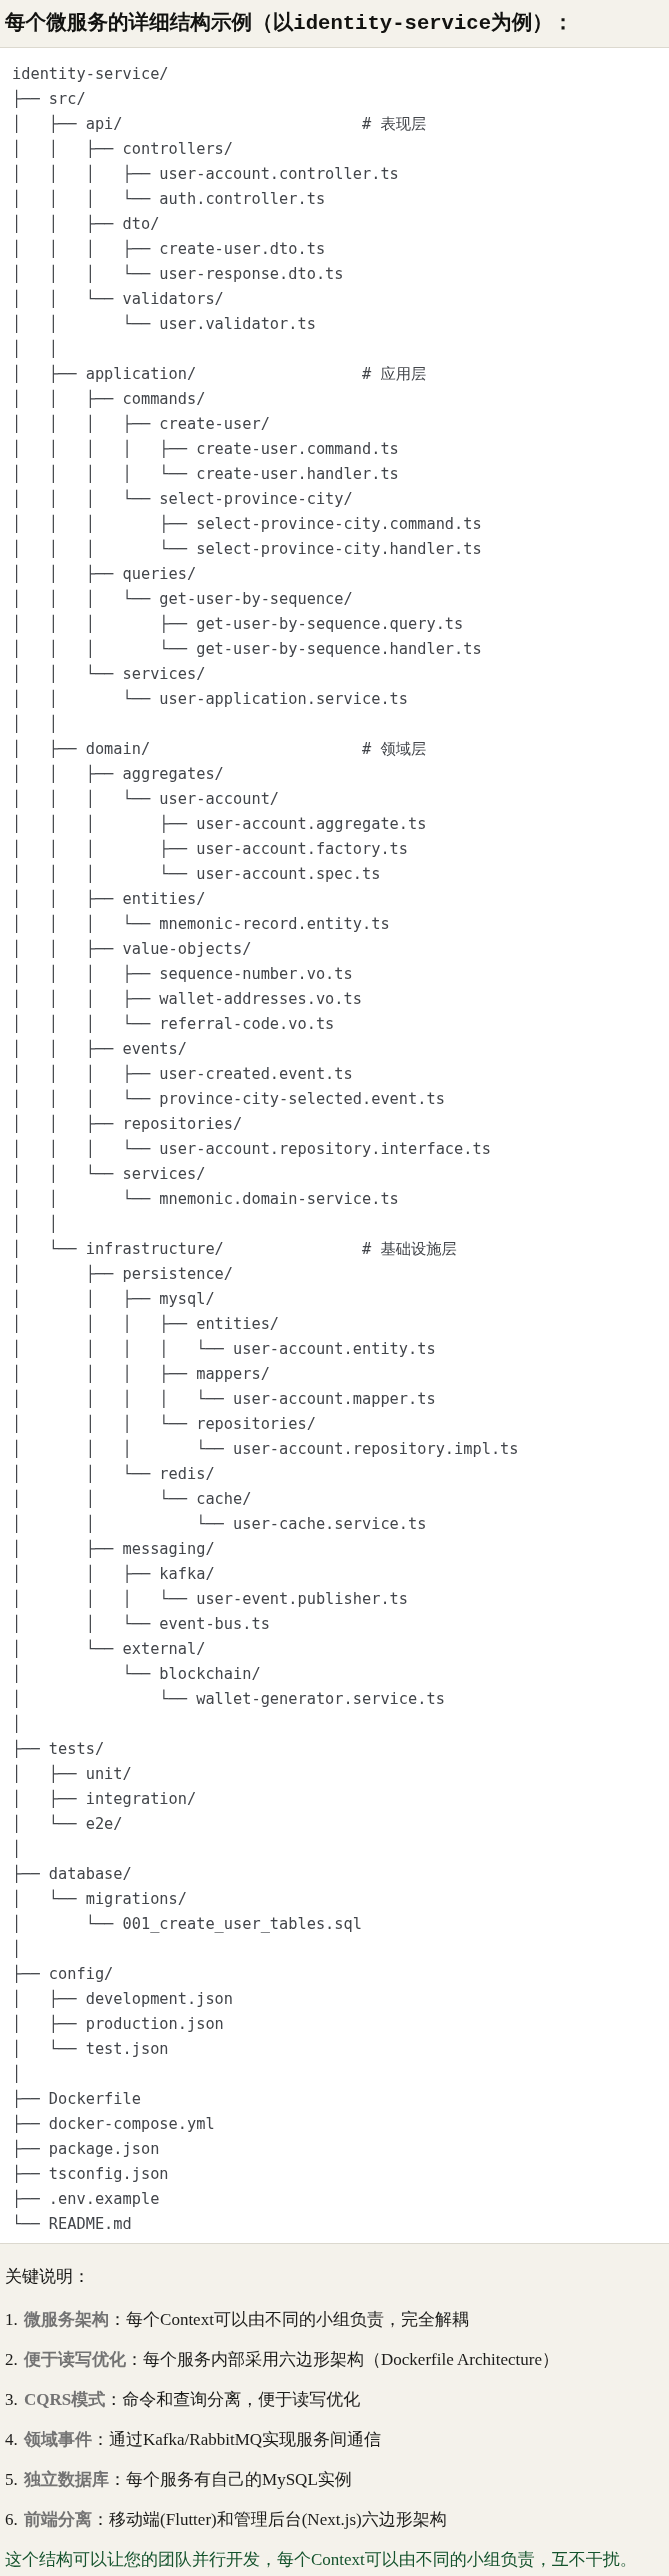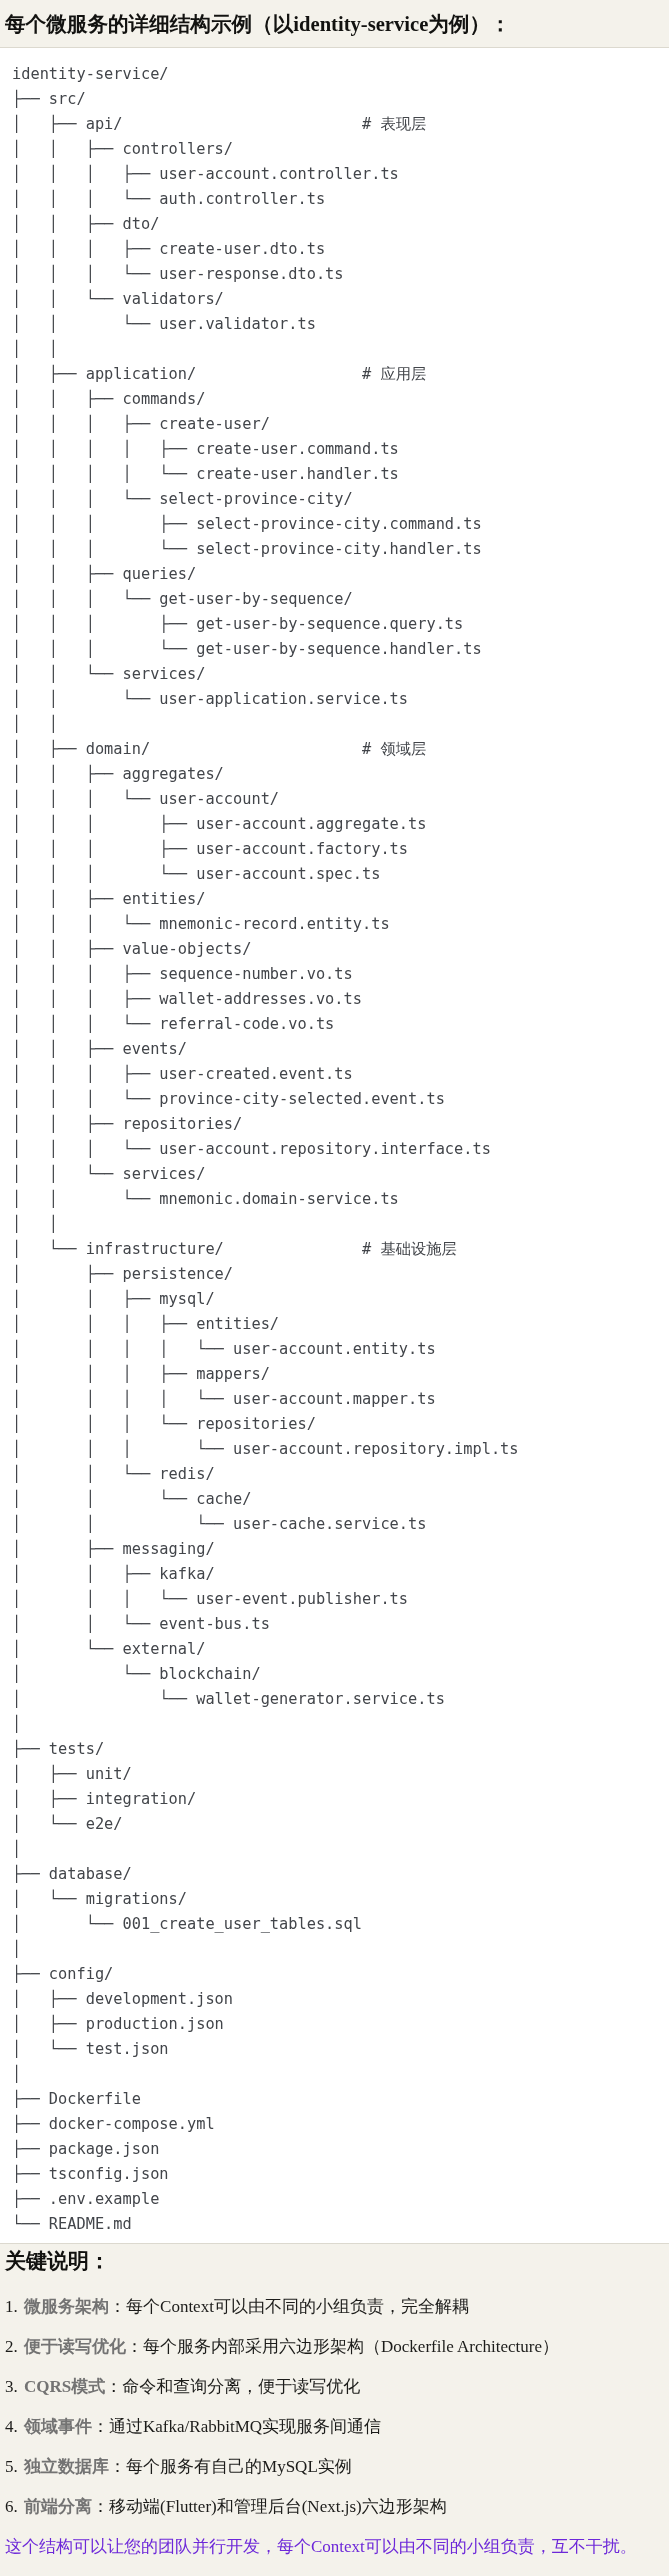--- a/index.html
+++ b/index.html
@@ -16,21 +16,21 @@
     background:var(--page-bg);
     color:var(--body-text);
     font-family:"Liberation Serif", serif;
   }
   .page-title{
     margin:0;
     padding:11.3px 6.3px 8.8px 5px;
     font-size:20.6px;
     line-height:1.3;
     font-weight:700;
-    font-family:Liberation Serif, serif;
+    font-family:Liberation Mono, monospace;
     color:#121210;
   }
   .code-block{
     background:var(--code-bg);
     border-top:0.6px solid var(--code-border);
     border-bottom:0.6px solid var(--code-border);
     width:100%;
     overflow:hidden;
   }
   pre.tree{
@@ -40,24 +40,24 @@
     font-size:15.3px;
     line-height:25px;
     color:var(--code-text);
     white-space:pre;
     border-radius:30px;
   }
   .notes{
     padding:0 7.5px 17.5px 5px;
   }
   .notes-heading{
-    margin:5px 0 0 0;
-    font-size:21px;
+    margin:23px 0 0 0;
+    font-size:17px;
     line-height:1.2;
-    font-weight:700;
+    font-weight:400;
     color:#121210;
   }
   ol.notes-list{
     list-style:none;
     margin:23px 0 0 0;
     padding:0;
   }
   ol.notes-list li{
     font-size:17px;
     line-height:19px;
@@ -68,21 +68,21 @@
     margin-right:6.3px;
   }
   ol.notes-list strong{
     font-weight:700;
     color:#737373;
   }
   .closing{
     margin:0;
     font-size:17px;
     line-height:20px;
-    color:#6d28d9;
+    color:#14532d;
     font-family:Liberation Serif, serif;
   }
 </style>
 </head>
 <body>
 
 <h4 class="page-title">每个微服务的详细结构示例（以identity-service为例）：</h4>
 
 <div class="code-block">
   <pre class="tree" id="tree">identity-service/

